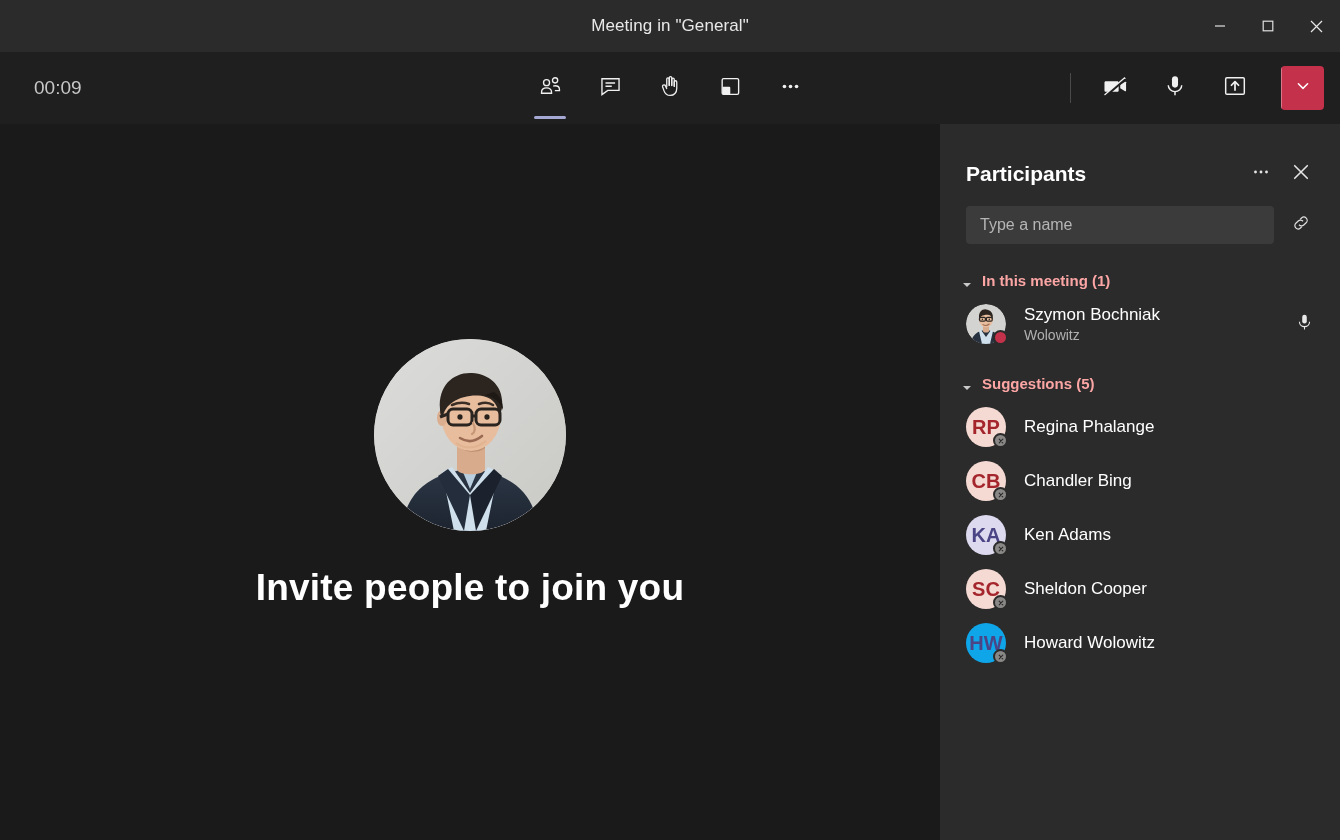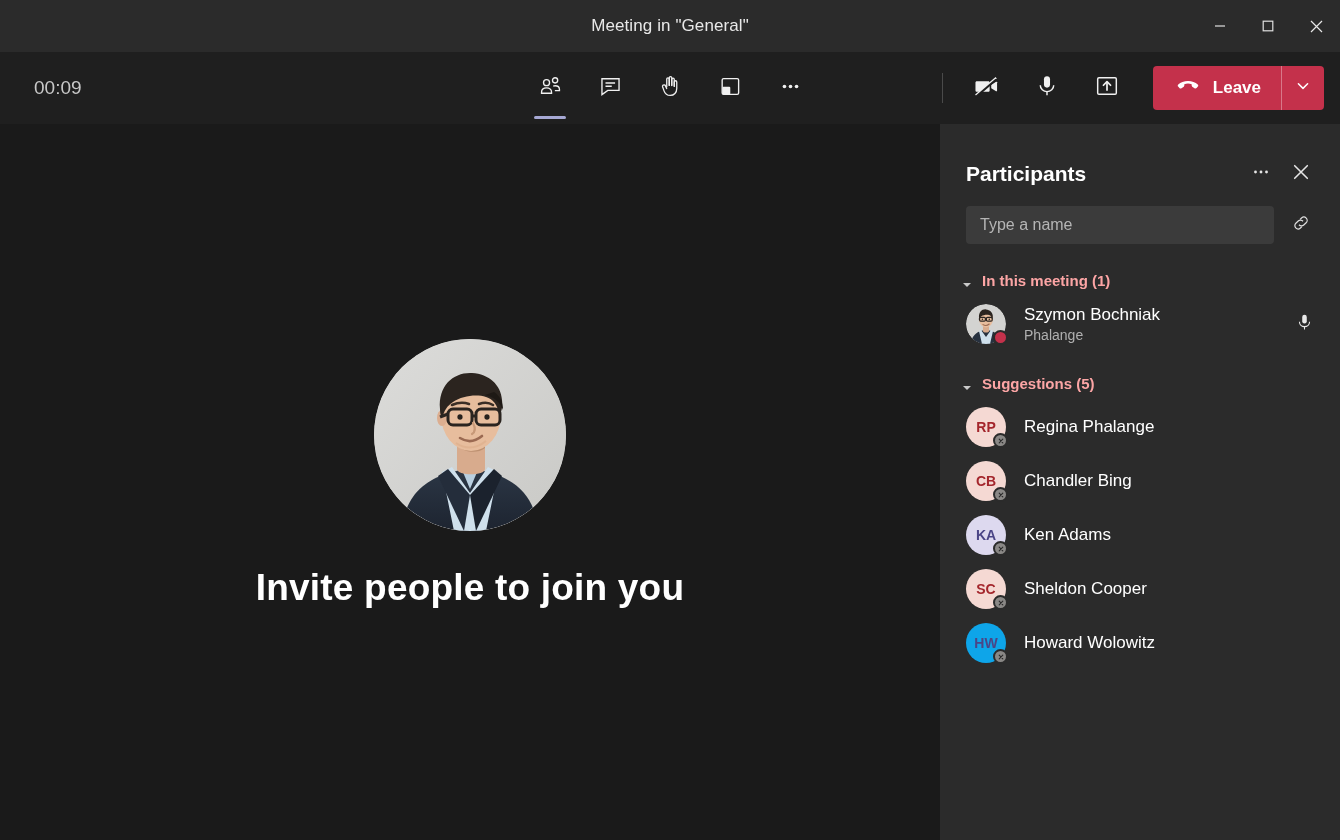--- a/index.html
+++ b/index.html
@@ -204,21 +204,21 @@
     display: flex; align-items: center;
     padding: 8px 20px 8px 26px;
     height: 54px;
     cursor: pointer;
   }
 
   .av-wrap { position: relative; width: 40px; height: 40px; flex: 0 0 40px; }
   .av {
     width: 40px; height: 40px; border-radius: 50%;
     display: flex; align-items: center; justify-content: center;
-    font-size: 14px; font-weight: bold;
+    font-size: 20px; font-weight: bold;
     overflow: hidden;
   }
   .av svg { display: block; width: 40px; height: 40px; }
   .badge {
     position: absolute; right: -2px; bottom: -1px;
     width: 15px; height: 15px; border-radius: 50%;
     border: 2px solid #2b2b2b;
     display: flex; align-items: center; justify-content: center;
   }
   .badge.busy { background: #c4314b; }
@@ -342,28 +342,20 @@
         <span>
           <svg width="26" height="26" viewBox="0 0 24 24" fill="none" stroke="#f0f0f0" stroke-width="1.35">
             <rect x="3.4" y="4.4" width="17.2" height="15.2" rx="1.2"></rect>
             <path d="M12 16.4V8.2" stroke-width="1.6"></path>
             <path d="M8.7 11.3L12 7.9l3.3 3.4" stroke-width="1.6" stroke-linecap="round" stroke-linejoin="round"></path>
           </svg>
         </span>
       </div>
 
       <div class="leave-group">
-        <div class="leave-main">
-          <span>
-            <svg width="26" height="26" viewBox="0 0 24 24" fill="#ffffff">
-              <path d="M12 7.4c-3.6 0-6.9 1.2-9 3.1-.6.5-.6 1.4-.1 2l1.2 1.4c.5.6 1.3.6 1.9.2l2.1-1.5c.3-.2.5-.6.5-1v-1.3c1.1-.3 2.2-.5 3.4-.5s2.3.2 3.4.5v1.3c0 .4.2.8.5 1l2.1 1.5c.6.4 1.4.3 1.9-.2l1.2-1.4c.5-.6.5-1.5-.1-2-2.1-1.9-5.4-3.1-9-3.1z"></path>
-            </svg>
-          </span>
-          <span class="leave-label">Leave</span>
-        </div>
         <div class="leave-sep"></div>
         <div class="leave-caret">
           <span>
             <svg width="16" height="16" viewBox="0 0 16 16" fill="none" stroke="#ffffff" stroke-width="1.5" stroke-linecap="round" stroke-linejoin="round">
               <path d="M3.4 5.8L8 10.4l4.6-4.6"></path>
             </svg>
           </span>
         </div>
       </div>
     </div>
@@ -505,21 +497,21 @@
                   <circle cx="16.4" cy="15.3" r=".8" fill="#26211d"></circle>
                   <circle cx="23.3" cy="15.3" r=".8" fill="#26211d"></circle>
                   <path d="M17 20.6q3.2 2 6.2-.6" stroke="#9b6a52" stroke-width="1.1" fill="none" stroke-linecap="round"></path>
                 </g>
               </svg>
             </div>
             <div class="badge busy"></div>
           </div>
           <div class="pnames">
             <div class="pname">Szymon Bochniak</div>
-            <div class="prole">Phalange</div>
+            <div class="prole">Wolowitz</div>
           </div>
           <div class="prow-action">
             <span>
               <svg width="21" height="21" viewBox="0 0 24 24">
                 <rect x="9.4" y="3.2" width="5.2" height="10" rx="2.6" fill="#e8e8e8"></rect>
                 <path d="M6.2 11.2c0 3.2 2.6 5.5 5.8 5.5s5.8-2.3 5.8-5.5" fill="none" stroke="#e8e8e8" stroke-width="1.25"></path>
                 <path d="M12 16.8v3.2" stroke="#e8e8e8" stroke-width="1.25"></path>
               </svg>
             </span>
           </div>

